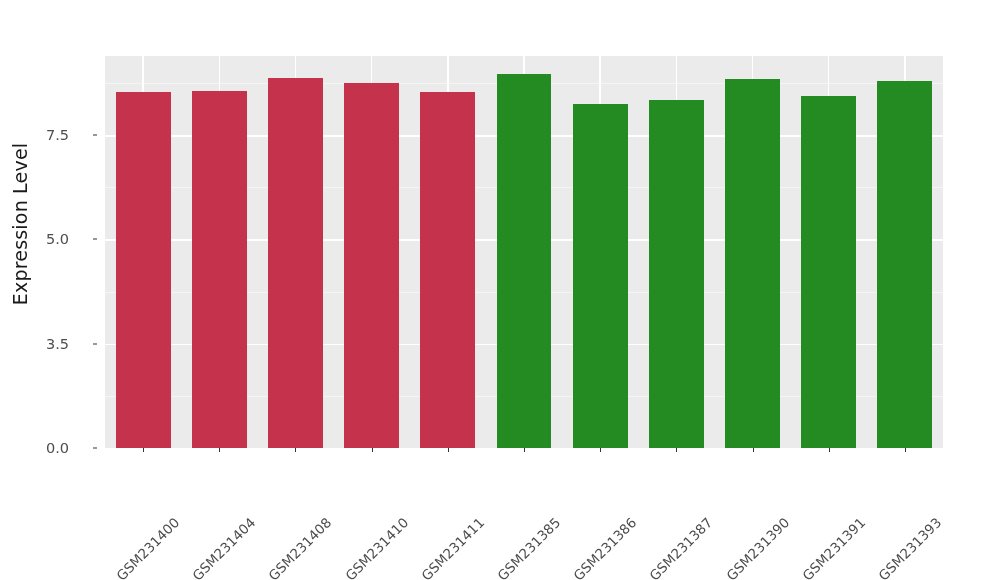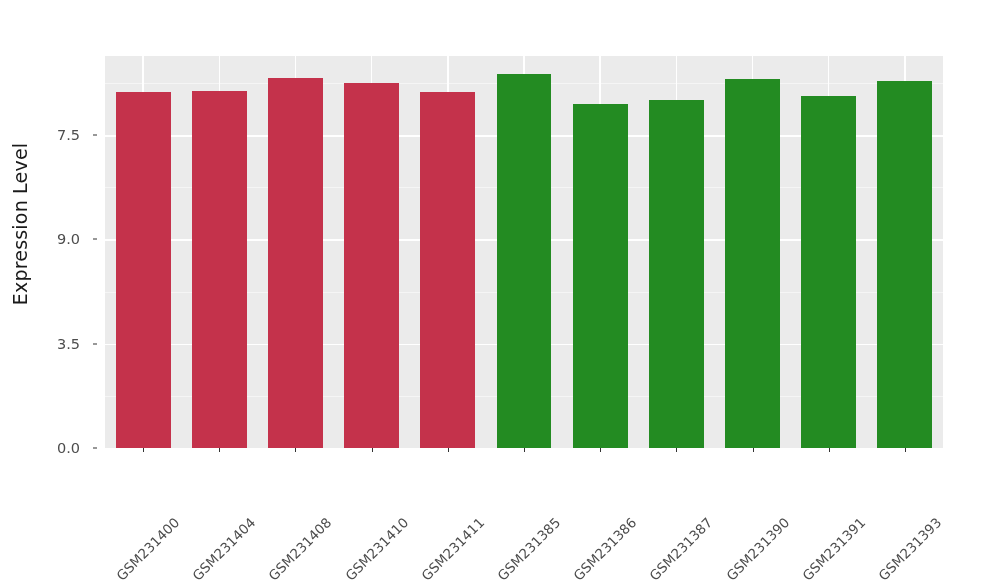--- a/index.html
+++ b/index.html
@@ -34,23 +34,23 @@
     justify-content: center;
     font-size: 19px;
     color: #1A1A1A;
     letter-spacing: 0.2px;
     white-space: nowrap;
   }
 
   
   .y-tick-label {
     position: absolute;
-    right: 12px;
+    right: 0px;
     width: 46px;
-    text-align: right;
+    text-align: left;
     font-size: 14.5px;
     color: #4D4D4D;
     transform: translateY(-50%);
     white-space: nowrap;
   }
   .y-ticks-col {
     position: absolute;
     left: 46px;
     top: 0;
     width: 46px;
@@ -130,21 +130,21 @@
 
 <div id="chart-root">
 
   <div class="y-axis-title">Expression Level</div>
 
   <div class="y-ticks-col" id="y-ticks">
       <div class="y-tick-label" style="top: 448px;">0.0</div>
       <div class="y-tick-mark" style="top: 448px; left: 47px;"></div>
       <div class="y-tick-label" style="top: 343.745px;">3.5</div>
       <div class="y-tick-mark" style="top: 343.745px; left: 47px;"></div>
-      <div class="y-tick-label" style="top: 239.489px;">9.0</div>
+      <div class="y-tick-label" style="top: 239.489px;">5.0</div>
       <div class="y-tick-mark" style="top: 239.489px; left: 47px;"></div>
       <div class="y-tick-label" style="top: 135.234px;">7.5</div>
       <div class="y-tick-mark" style="top: 135.234px; left: 47px;"></div>
     </div>
 
   <div id="panel">
       <div class="grid-minor-h" style="top: 339.872px; background: rgb(245, 245, 245);"></div>
       <div class="grid-minor-h" style="top: 235.617px; background: rgb(245, 245, 245);"></div>
       <div class="grid-minor-h" style="top: 131.362px; background: rgb(245, 245, 245);"></div>
       <div class="grid-minor-h" style="top: 27.1064px; background: rgb(245, 245, 245);"></div>

